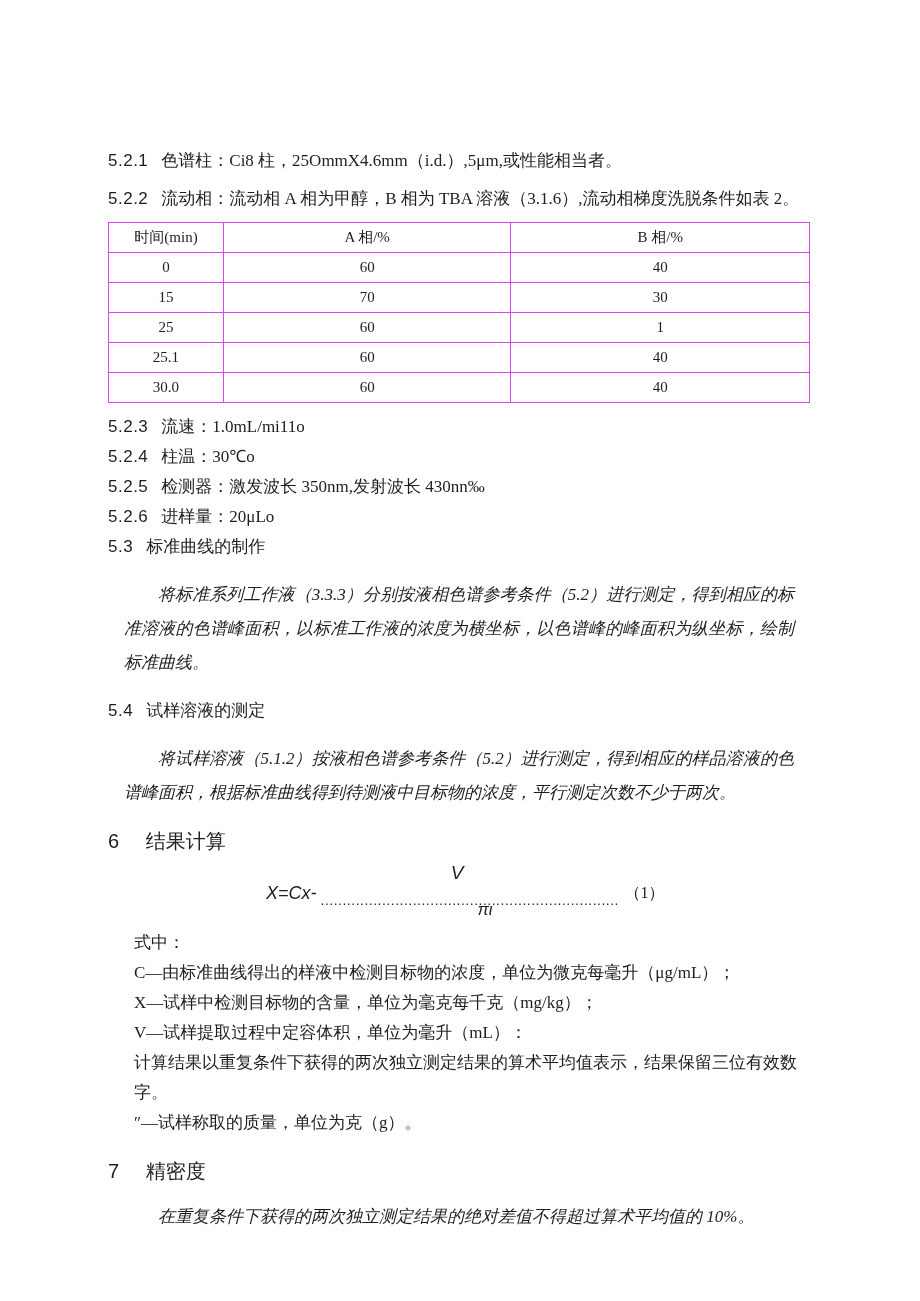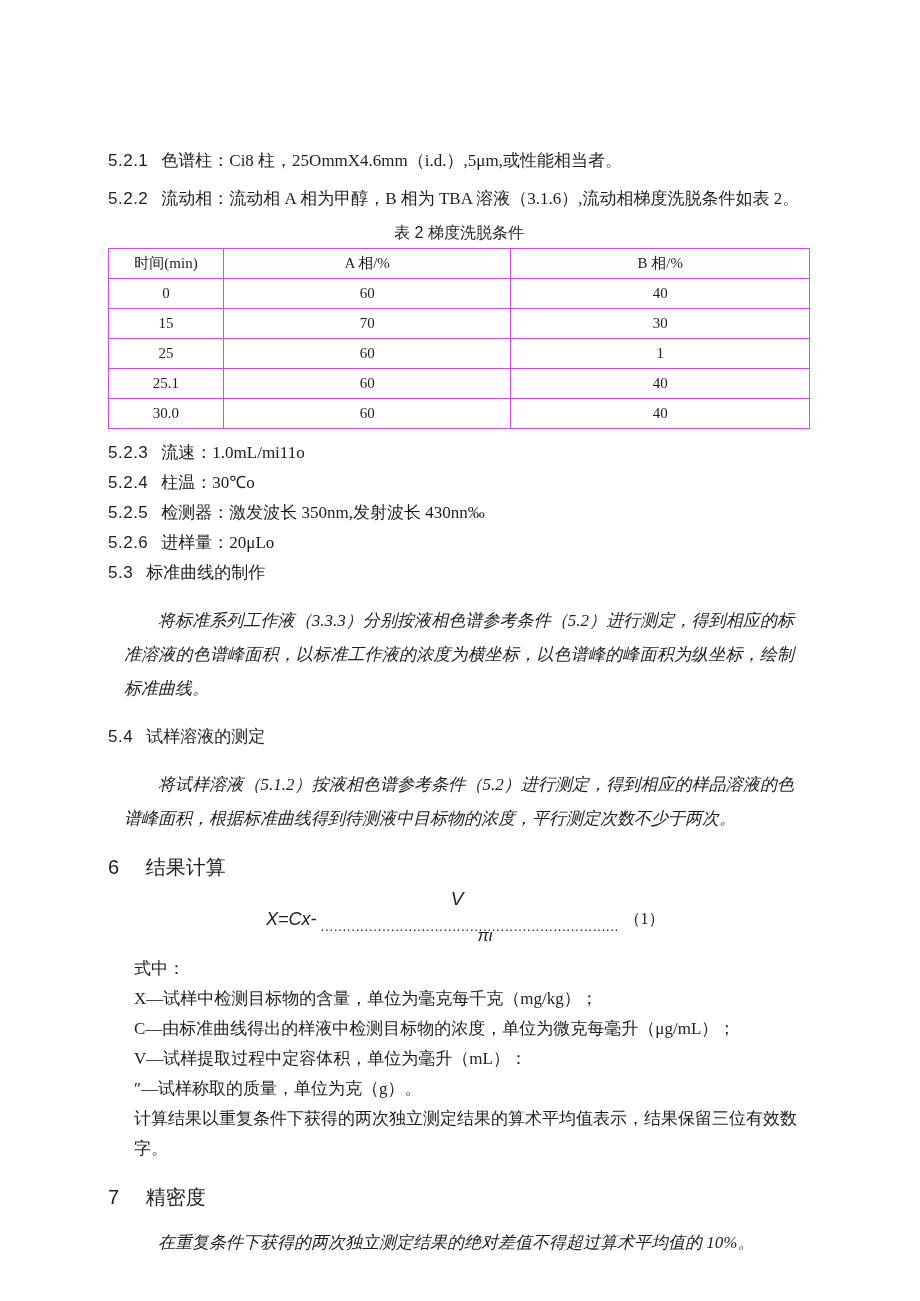--- a/index.html
+++ b/index.html
@@ -133,21 +133,20 @@
 <div class="page">
 
   <div class="clause sp">
     <span class="clause-num">5.2.1</span><span class="clause-label">色谱柱：</span><span>Ci8 柱，25OmmX4.6mm（i.d.）,5μm,或性能相当者。</span>
   </div>
 
   <div class="clause sp">
     <span class="clause-num">5.2.2</span><span class="clause-label">流动相：</span><span>流动相 A 相为甲醇，B 相为 TBA 溶液（3.1.6）,流动相梯度洗脱条件如表 2。</span>
   </div>
 
-  <div class="tbl-caption">表 2 梯度洗脱条件</div>
   <table class="grad">
     <colgroup>
         <col class="col-time">
         <col class="col-a">
         <col class="col-b">
       </colgroup>
     <thead>
       <tr>
         <th>时间(min)</th>
         <th>A 相/%</th>
@@ -214,24 +213,24 @@
     <span class="f-lhs">X=Cx-</span>
     <span class="f-mid">
       <span class="f-num">V</span>
       <span class="f-dots">..........................................................................................................</span>
       <span class="f-den">πι</span>
     </span>
     <span class="f-eqnum">（1）</span>
   </div>
 
   <div class="def-line">式中：</div>
+  <div class="def-line">C—由标准曲线得出的样液中检测目标物的浓度，单位为微克每毫升（μg/mL）；</div>
   <div class="def-line">X—试样中检测目标物的含量，单位为毫克每千克（mg/kg）；</div>
-  <div class="def-line">C—由标准曲线得出的样液中检测目标物的浓度，单位为微克每毫升（μg/mL）；</div>
   <div class="def-line">V—试样提取过程中定容体积，单位为毫升（mL）：</div>
+  <div class="def-line">计算结果以重复条件下获得的两次独立测定结果的算术平均值表示，结果保留三位有效数字。</div>
   <div class="def-line">″—试样称取的质量，单位为克（g）。</div>
-  <div class="def-line">计算结果以重复条件下获得的两次独立测定结果的算术平均值表示，结果保留三位有效数字。</div>
 
   <div class="section-heading mt18">
     <span class="sec-num">7</span><span>精密度</span>
   </div>
   <p class="para mt14">在重复条件下获得的两次独立测定结果的绝对差值不得超过算术平均值的 10%。</p>
 
 </div>
 
 </body></html>

